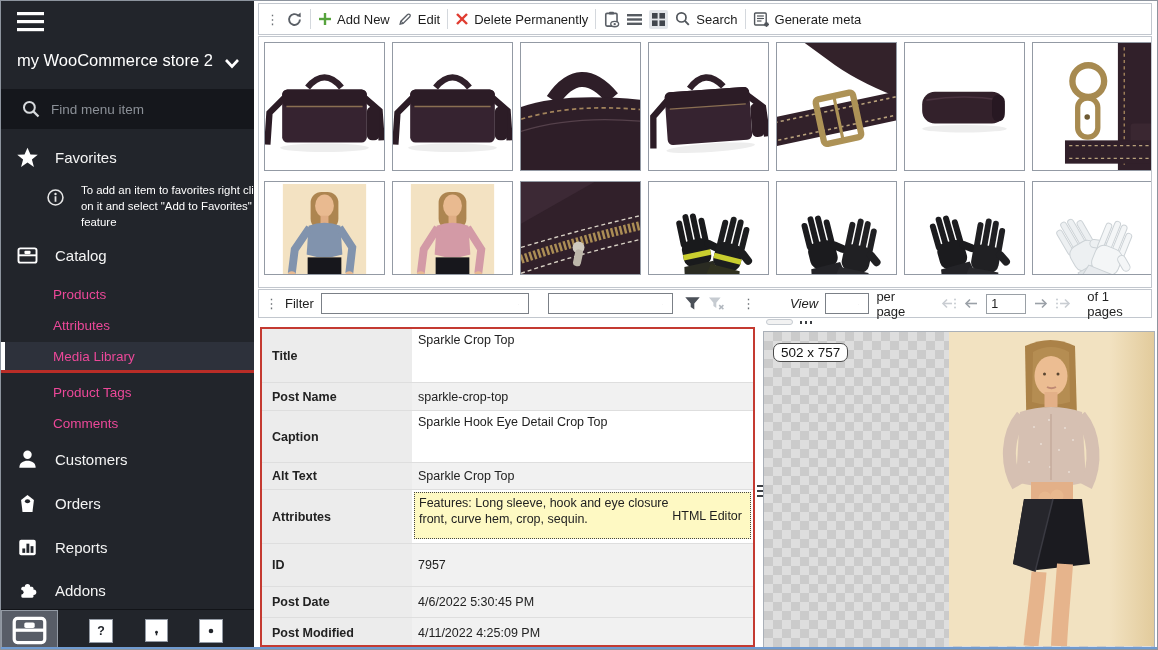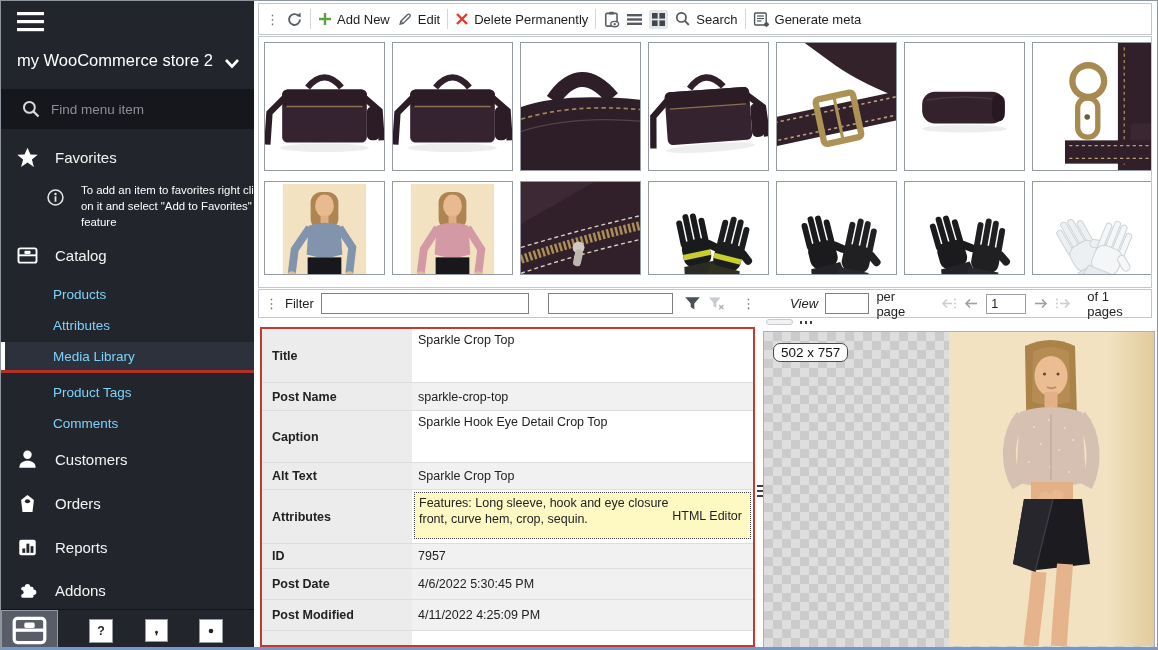--- a/index.html
+++ b/index.html
@@ -20,21 +20,21 @@
   .sb-search input{position:absolute;left:48px;top:8px;width:190px;height:24px;background:transparent;
        border:0;outline:none;color:#cfd2d6;font-size:13.5px;font-family:inherit;}
   .sb-search input::placeholder{color:#8b9097;}
   .sb-item{position:absolute;left:0;width:253px;display:flex;align-items:center;cursor:pointer;text-align:right;}
   .sb-item .ico{position:absolute;left:15px;display:flex;}
   .sb-item .lbl{position:absolute;left:54px;font-size:15px;color:#f4f4f4;white-space:nowrap;}
   .sb-note{position:absolute;left:0;top:178px;width:253px;height:54px;margin-left:28px;}
   .sb-note .ico{position:absolute;left:17px;top:9px;}
   .sb-note .txt{position:absolute;left:52px;top:3px;width:192px;font-size:11.4px;line-height:1.42;color:#fff;}
   .sb-sub{position:absolute;left:0;width:253px;height:28px;display:flex;align-items:center;cursor:pointer;}
-  .sb-sub .lbl{position:absolute;left:52px;font-size:13.5px;color:#7dd3fc;white-space:nowrap;}
+  .sb-sub .lbl{position:absolute;left:52px;font-size:13.5px;color:#ec4899;white-space:nowrap;}
   .sb-sub.selected{background:#2d313b;}
   .sb-sub.selected::before{content:"";position:absolute;left:0;top:0;bottom:0;width:4px;background:#fff;}
   .sb-sub.selected::after{content:"";position:absolute;left:0;right:0;bottom:-3px;height:3px;background:#b92d27;}
   .sb-bottom{position:absolute;left:0;top:608px;width:253px;height:42px;background:#22252b;
        border-top:1px solid #121418;display:flex;align-items:stretch;}
   .sb-bottom .cell{display:flex;align-items:center;justify-content:center;cursor:pointer;}
   .sb-bottom .cell.active{width:57px;background:#585d67;}
   .sb-bottom .rest{flex:1;display:flex;align-items:center;justify-content:space-evenly;}
 
   
@@ -655,21 +655,21 @@
       </div>
       <div class="drow" style="height:54px;">
         <div class="dl">Attributes</div>
         <div class="dv bg-a" style="padding:0 0 0 2px;">
           <div class="editor">
             <span class="etext">Features: Long sleeve, hook and eye closure front, curve hem, crop, sequin.</span>
             <span class="elink">HTML Editor</span>
           </div>
         </div>
       </div>
-      <div class="drow" style="height:25px;">
+      <div class="drow" style="height:43px;">
         <div class="dl">ID</div>
         <div class="dv bg-b vcenter">7957</div>
       </div>
       <div class="drow" style="height:31px;">
         <div class="dl">Post Date</div>
         <div class="dv bg-b vcenter">4/6/2022 5:30:45 PM</div>
       </div>
       <div class="drow" style="height:31px;">
         <div class="dl">Post Modified</div>
         <div class="dv bg-b vcenter">4/11/2022 4:25:09 PM</div>

